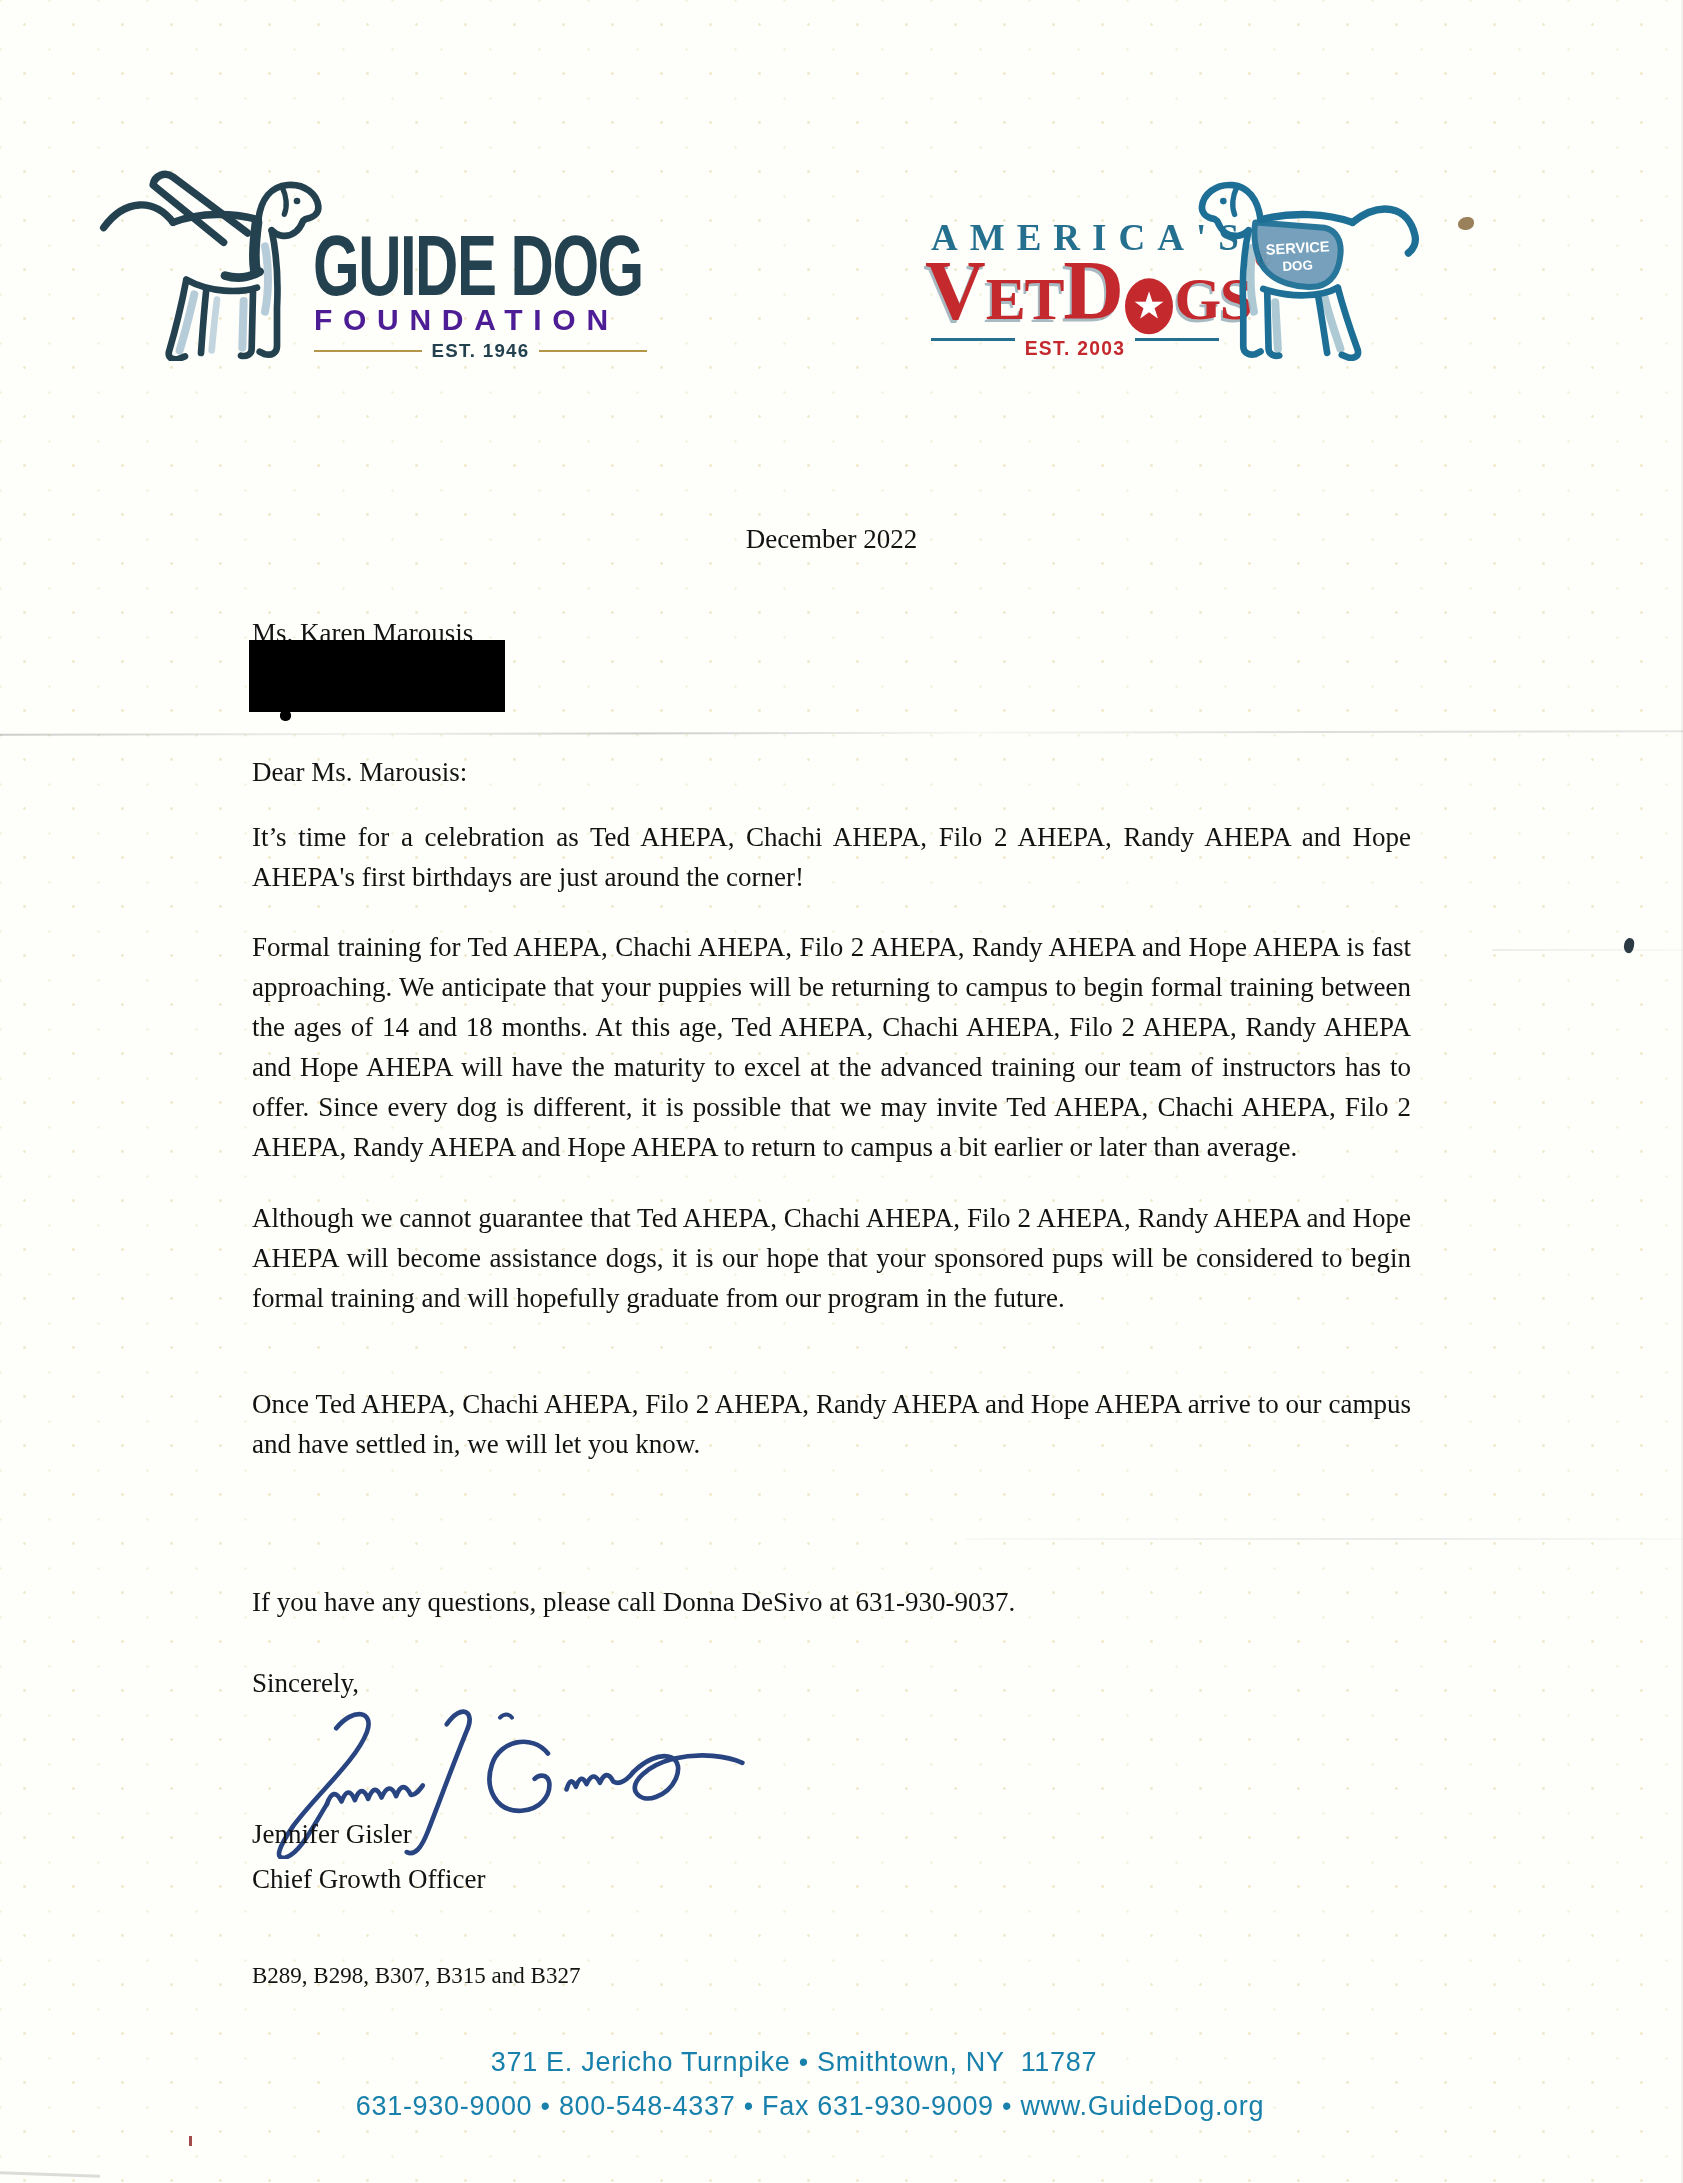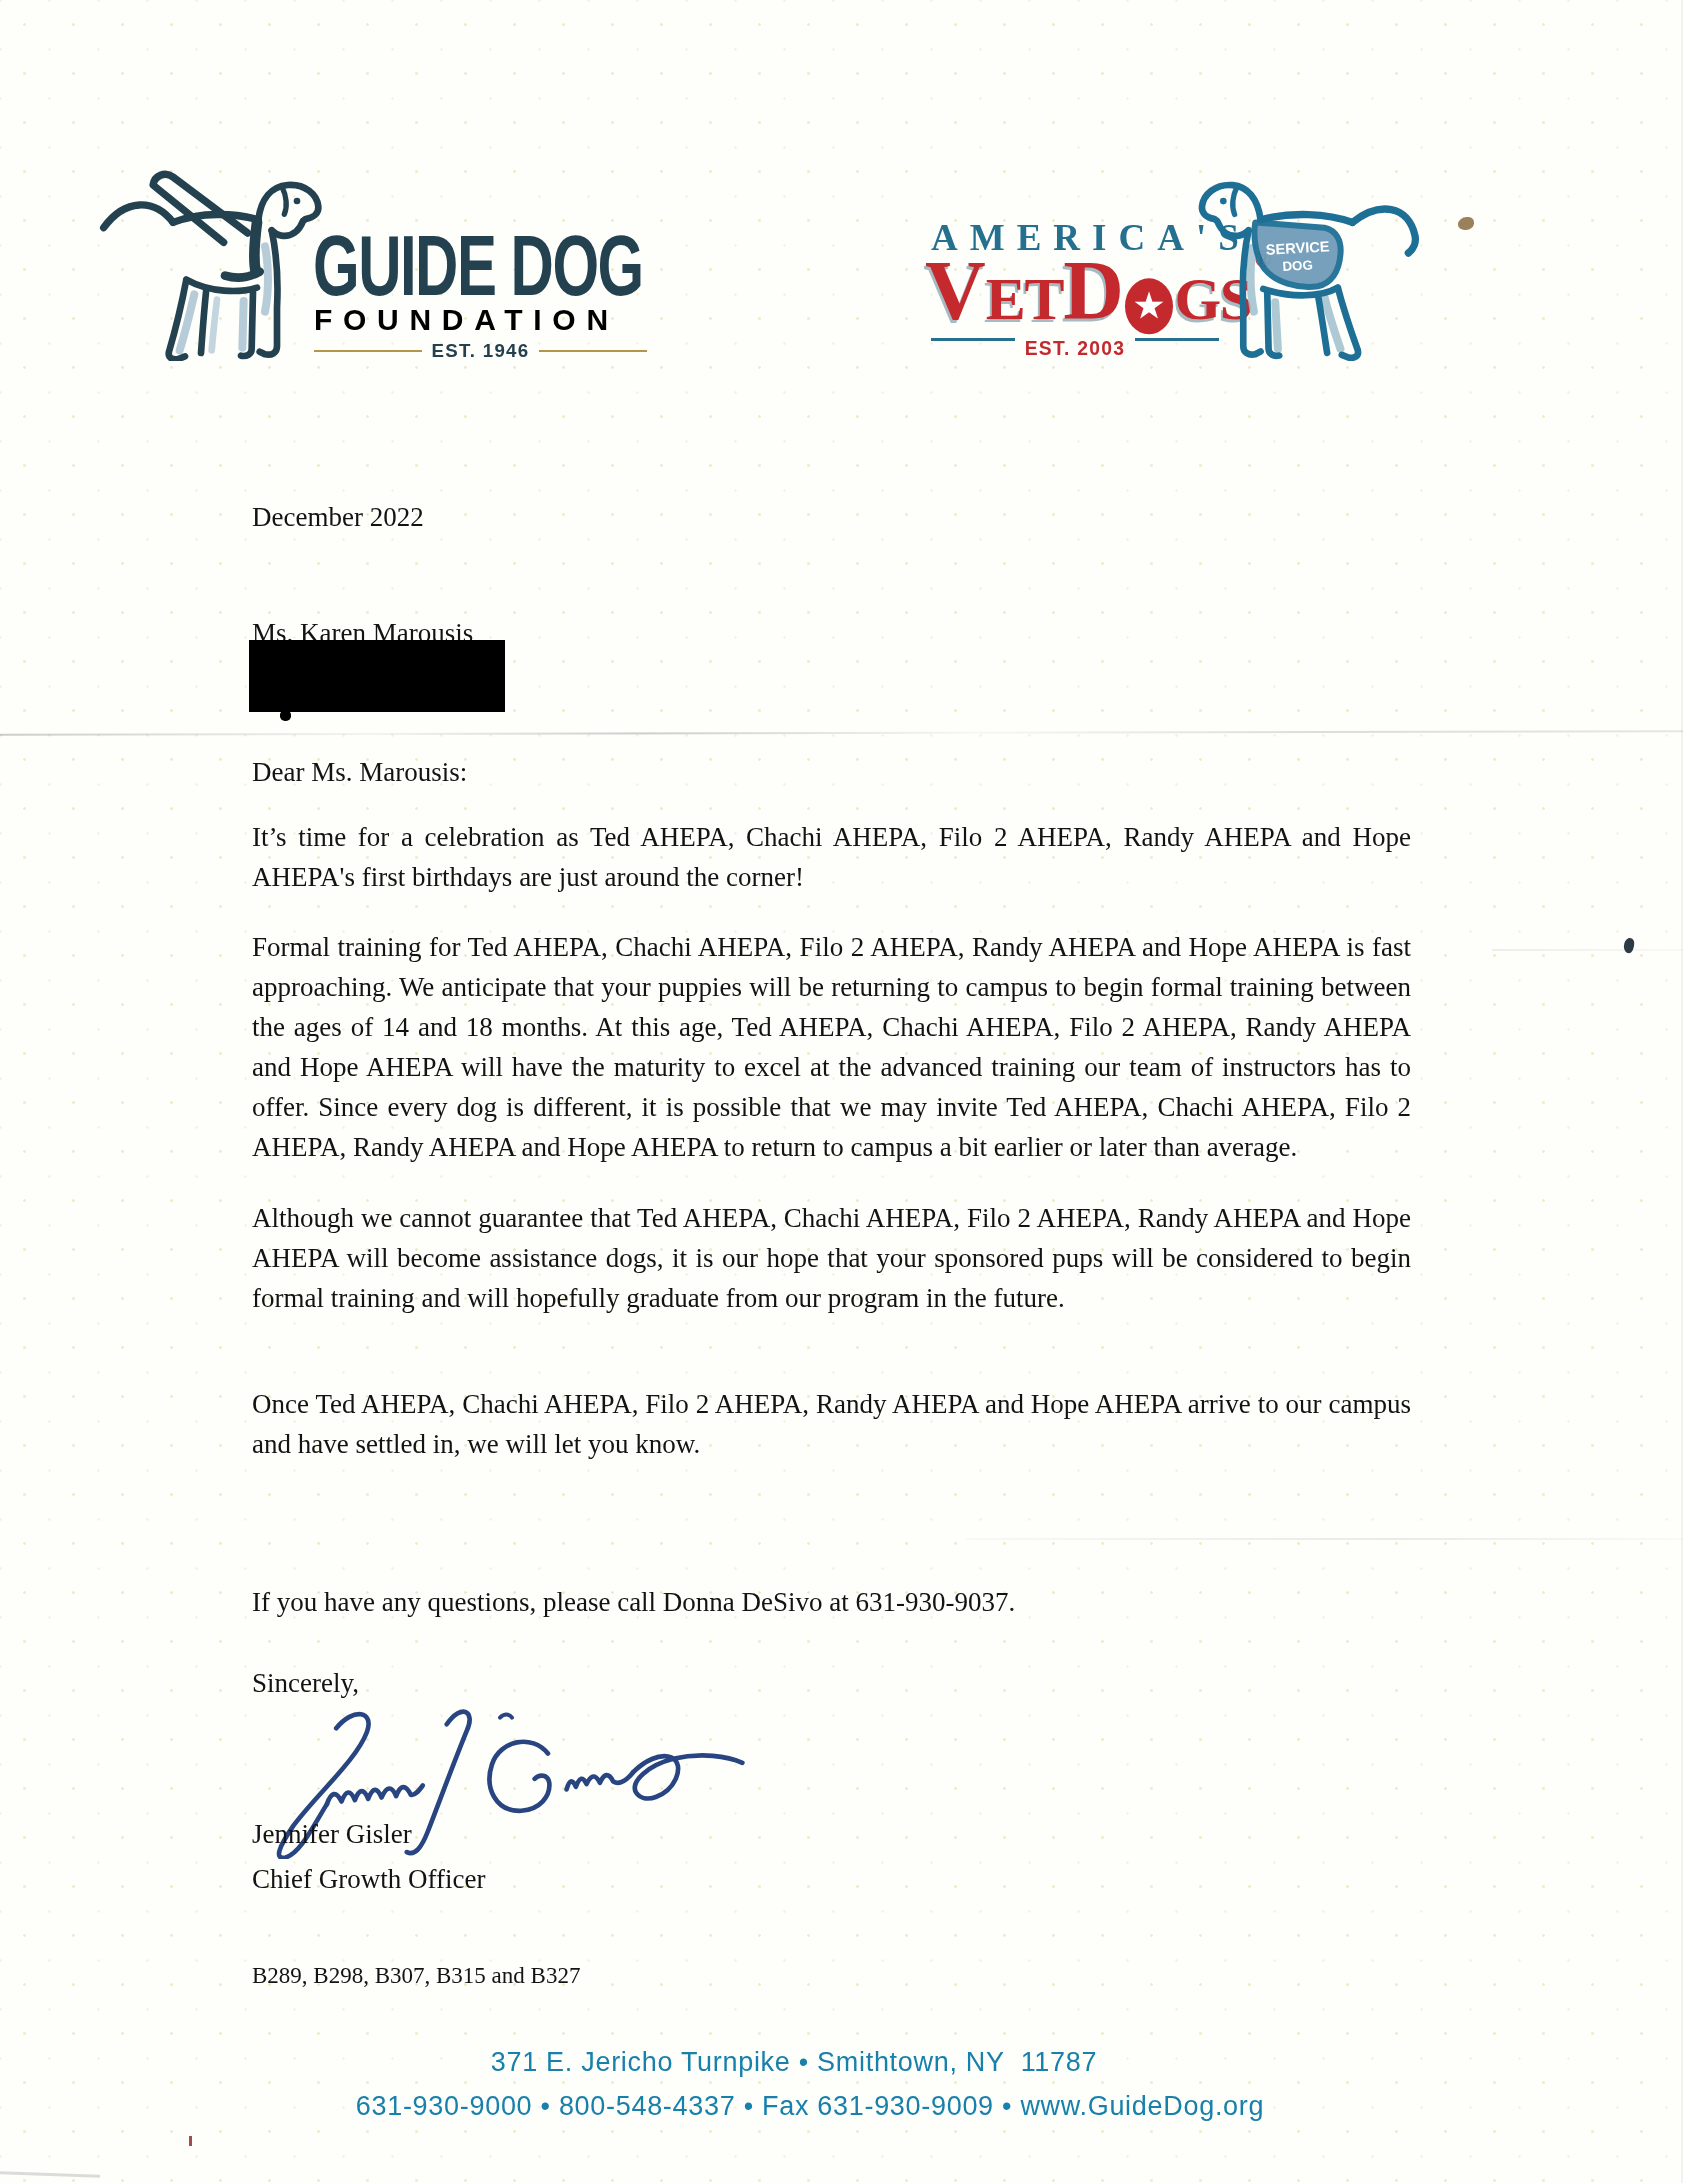--- a/index.html
+++ b/index.html
@@ -11,21 +11,21 @@
          radial-gradient(circle, rgba(230,222,170,0.40) 0.9px, transparent 1.5px);
        background-size:49px 49px,49px 49px;
        background-position:0 0,25px 25px;}
   .abs{position:absolute;}
 
   
   .gdf-name{left:313px;top:224px;font-family:"Liberation Sans",sans-serif;
     font-weight:bold;font-size:81px;line-height:1;color:#24414f;
     letter-spacing:-2px;transform:scale(0.74,1.05);transform-origin:0 0;white-space:nowrap;}
   .gdf-found{left:314px;top:305px;font-family:"Liberation Sans",sans-serif;
-    font-weight:bold;font-size:30px;line-height:1;color:#000000;letter-spacing:10.7px;white-space:nowrap;}
+    font-weight:bold;font-size:30px;line-height:1;color:#4c1d95;letter-spacing:10.7px;white-space:nowrap;}
   .gdf-est-row{left:314px;top:340px;width:333px;display:flex;align-items:center;gap:9.3px;}
   .gdf-est-row .rule{flex:1;height:2.7px;background:#b4964a;}
   .gdf-est-row .est-text{font-family:"Liberation Sans",sans-serif;font-weight:bold;
     font-size:18.7px;color:#24414f;letter-spacing:1.3px;white-space:nowrap;}
 
   
   .av-americas{left:931px;top:219px;font-family:"Liberation Serif",serif;font-weight:bold;
     font-size:37px;line-height:1;color:#26708f;letter-spacing:12px;white-space:nowrap;}
   .av-brand{left:925px;top:249px;display:flex;align-items:baseline;color:#c4292e;
     font-family:"Liberation Serif",serif;font-weight:bold;line-height:1;
@@ -162,21 +162,21 @@
 
     <path d="M216,190 C226,228 236,256 246,284 C248,292 242,297 232,295 L222,291" stroke="#1e6f96" stroke-width="10" stroke-linecap="round"></path>
     <path d="M186,200 C192,234 196,262 200,288" stroke="#1e6f96" stroke-width="10" stroke-linecap="round"></path>
 
     <path d="M92,92 L196,100 C214,104 222,120 220,140 C218,166 206,184 186,188 C156,192 122,182 106,162 C94,146 88,116 92,92 Z" fill="#6f9cb8" stroke="#1e6f96" stroke-width="9" stroke-linejoin="round" opacity="0.95"></path>
     <text x="156" y="138" text-anchor="middle" fill="#ffffff" font-family="Liberation Sans, sans-serif" font-size="22" font-weight="bold" transform="rotate(-3 156 138)">SERVICE</text>
     <text x="156" y="164" text-anchor="middle" fill="#ffffff" font-family="Liberation Sans, sans-serif" font-size="20" font-weight="bold" transform="rotate(-3 156 164)">DOG</text>
   </svg>
 </div>
 
-<div class="abs bodytext single" style="top:497px;">December 2022</div>
+<div class="abs bodytext single" style="top:519px;text-align:center;">December 2022</div>
 <div class="abs bodytext single" style="top:613px;">Ms. Karen Marousis</div>
 
 <div class="abs redaction"></div>
 <div class="abs redact-mark"></div>
 
 <div class="abs bodytext single" style="top:752px;">Dear Ms. Marousis:</div>
 
 <div class="abs bodytext para" style="top:817px;">It’s time for a celebration as Ted AHEPA, Chachi AHEPA, Filo 2 AHEPA, Randy AHEPA and Hope AHEPA's first birthdays are just around the corner!</div>
 <div class="abs bodytext para" style="top:927px;">Formal training for Ted AHEPA, Chachi AHEPA, Filo 2 AHEPA, Randy AHEPA and Hope AHEPA is fast approaching.  We anticipate that your puppies will be returning to campus to begin formal training between the ages of 14 and 18 months.  At this age, Ted AHEPA, Chachi AHEPA, Filo 2 AHEPA, Randy AHEPA and Hope AHEPA will have the maturity to excel at the advanced training our team of instructors has to offer.  Since every dog is different, it is possible that we may invite Ted AHEPA, Chachi AHEPA, Filo 2 AHEPA, Randy AHEPA and Hope AHEPA to return to campus a bit earlier or later than average.</div>
 <div class="abs bodytext para" style="top:1198px;">Although we cannot guarantee that Ted AHEPA, Chachi AHEPA, Filo 2 AHEPA, Randy AHEPA and Hope AHEPA will become assistance dogs, it is our hope that your sponsored pups will be considered to begin formal training and will hopefully graduate from our program in the future.</div>

